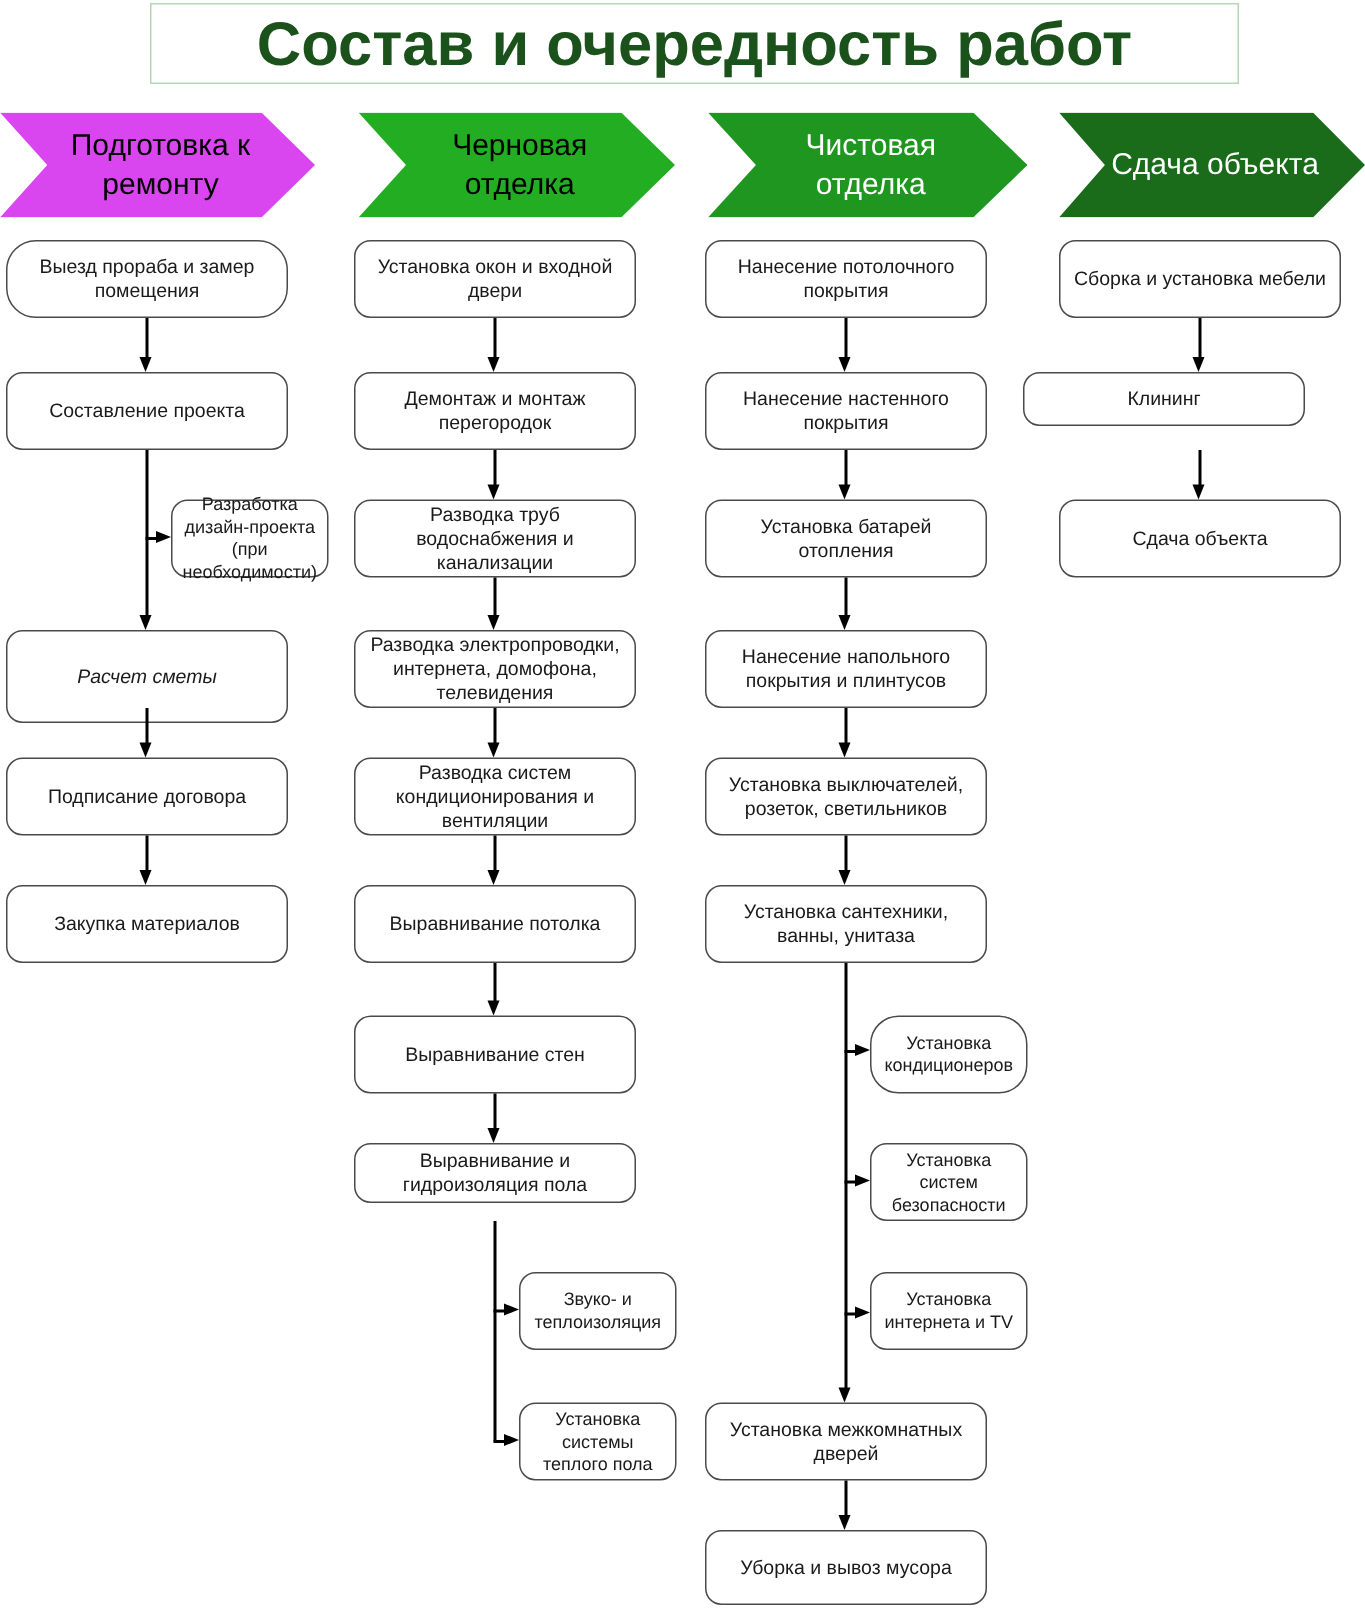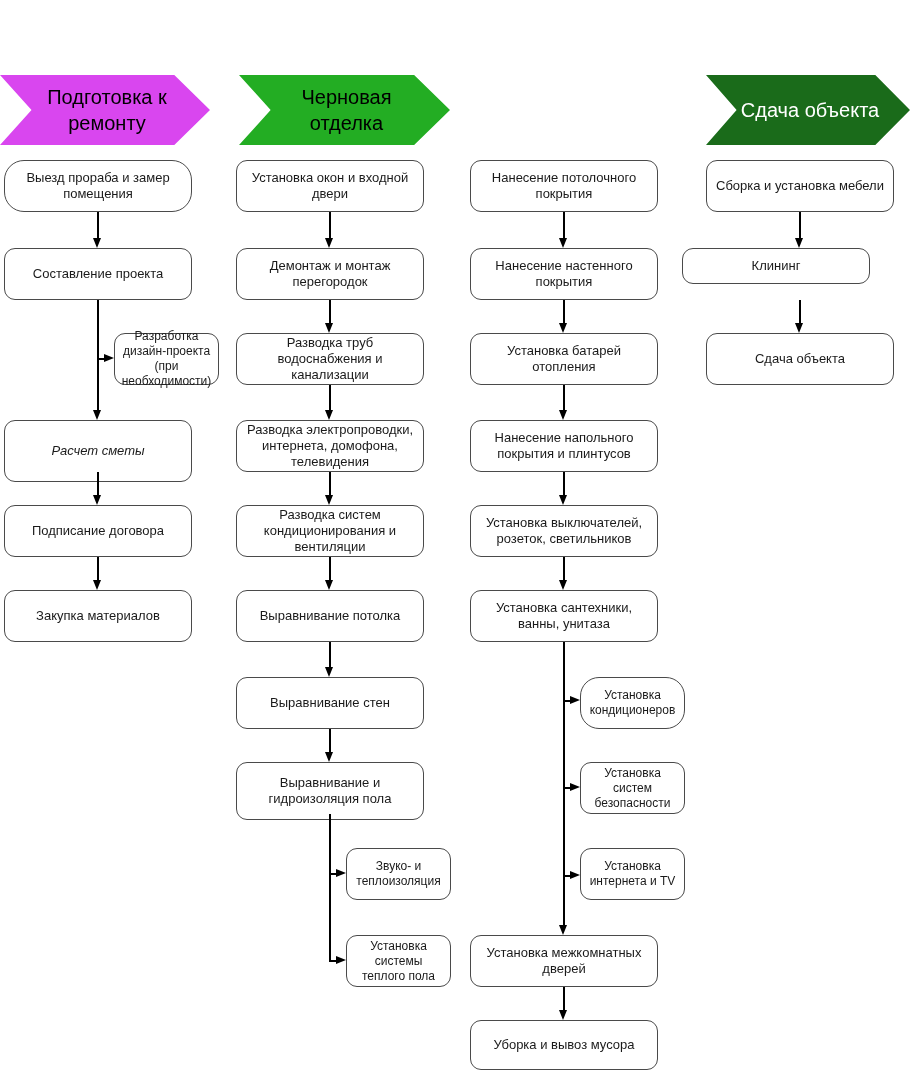--- a/index.html
+++ b/index.html
@@ -39,26 +39,32 @@
   .head-right{
     position:absolute;width:0;height:0;
     border-top:4.5px solid transparent;border-bottom:4.5px solid transparent;
     border-left:10px solid #000;
   }
 </style>
 </head>
 <body>
 
 <div id="canvas">
+  <div class="title-box">
+    <span class="title-text">Состав и очередность работ</span>
+  </div>
 
   <div class="stage" id="stage-0" style="left: 0px; width: 210px; background: #d946ef; color: rgb(0, 0, 0);">
     <span>Подготовка к ремонту</span>
   </div>
   <div class="stage" id="stage-1" style="left: 239px; width: 211px; background: rgb(35, 173, 35); color: rgb(0, 0, 0);">
     <span>Черновая отделка</span>
+  </div>
+  <div class="stage" id="stage-2" style="left: 472px; width: 213px; background: rgb(31, 150, 32); color: rgb(255, 255, 255);">
+    <span>Чистовая отделка</span>
   </div>
   <div class="stage" id="stage-3" style="left: 706px; width: 204px; background: rgb(26, 107, 26); color: rgb(255, 255, 255);">
     <span>Сдача объекта</span>
   </div>
 
   <div id="nodes">
       <div class="flow-box" style="top: 160px; height: 52px; left: 4px; width: 188px; border-radius: 20px;">Выезд прораба и замер помещения</div>
       <div class="flow-box" style="top: 248px; height: 52px; left: 4px; width: 188px;">Составление проекта</div>
       <div class="flow-box side" style="top: 333px; height: 52px; left: 114px; width: 105px;">Разработка дизайн-проекта (при необходимости)</div>
       <div class="flow-box" style="top: 420px; height: 62px; left: 4px; width: 188px; font-style: italic;">Расчет сметы</div>
@@ -74,21 +80,21 @@
       <div class="head-down" style="left: 93px; top: 580px;"></div>
       <div class="hline" style="left: 97px; top: 358px; width: 8px;"></div>
       <div class="head-right" style="left: 104px; top: 354px;"></div>
       <div class="flow-box" style="top: 160px; height: 52px; left: 236px; width: 188px;">Установка окон и входной двери</div>
       <div class="flow-box" style="top: 248px; height: 52px; left: 236px; width: 188px;">Демонтаж и монтаж перегородок</div>
       <div class="flow-box" style="top: 333px; height: 52px; left: 236px; width: 188px;">Разводка труб водоснабжения и канализации</div>
       <div class="flow-box" style="top: 420px; height: 52px; left: 236px; width: 188px;">Разводка электропроводки, интернета, домофона, телевидения</div>
       <div class="flow-box" style="top: 505px; height: 52px; left: 236px; width: 188px;">Разводка систем кондиционирования и вентиляции</div>
       <div class="flow-box" style="top: 590px; height: 52px; left: 236px; width: 188px;">Выравнивание потолка</div>
       <div class="flow-box" style="top: 677px; height: 52px; left: 236px; width: 188px;">Выравнивание стен</div>
-      <div class="flow-box" style="top: 762px; height: 58px; left: 236px; width: 188px;">Выравнивание и гидроизоляция пола</div>
+      <div class="flow-box" style="top: 762px; height: 40px; left: 236px; width: 188px;">Выравнивание и гидроизоляция пола</div>
       <div class="flow-box side" style="top: 848px; height: 52px; left: 346px; width: 105px;">Звуко- и теплоизоляция</div>
       <div class="flow-box side" style="top: 935px; height: 52px; left: 346px; width: 105px;">Установка системы теплого пола</div>
       <div class="vline" style="left: 329px; top: 212px; height: 27px;"></div>
       <div class="head-down" style="left: 325px; top: 238px;"></div>
       <div class="vline" style="left: 329px; top: 300px; height: 24px;"></div>
       <div class="head-down" style="left: 325px; top: 323px;"></div>
       <div class="vline" style="left: 329px; top: 385px; height: 26px;"></div>
       <div class="head-down" style="left: 325px; top: 410px;"></div>
       <div class="vline" style="left: 329px; top: 472px; height: 24px;"></div>
       <div class="head-down" style="left: 325px; top: 495px;"></div>

